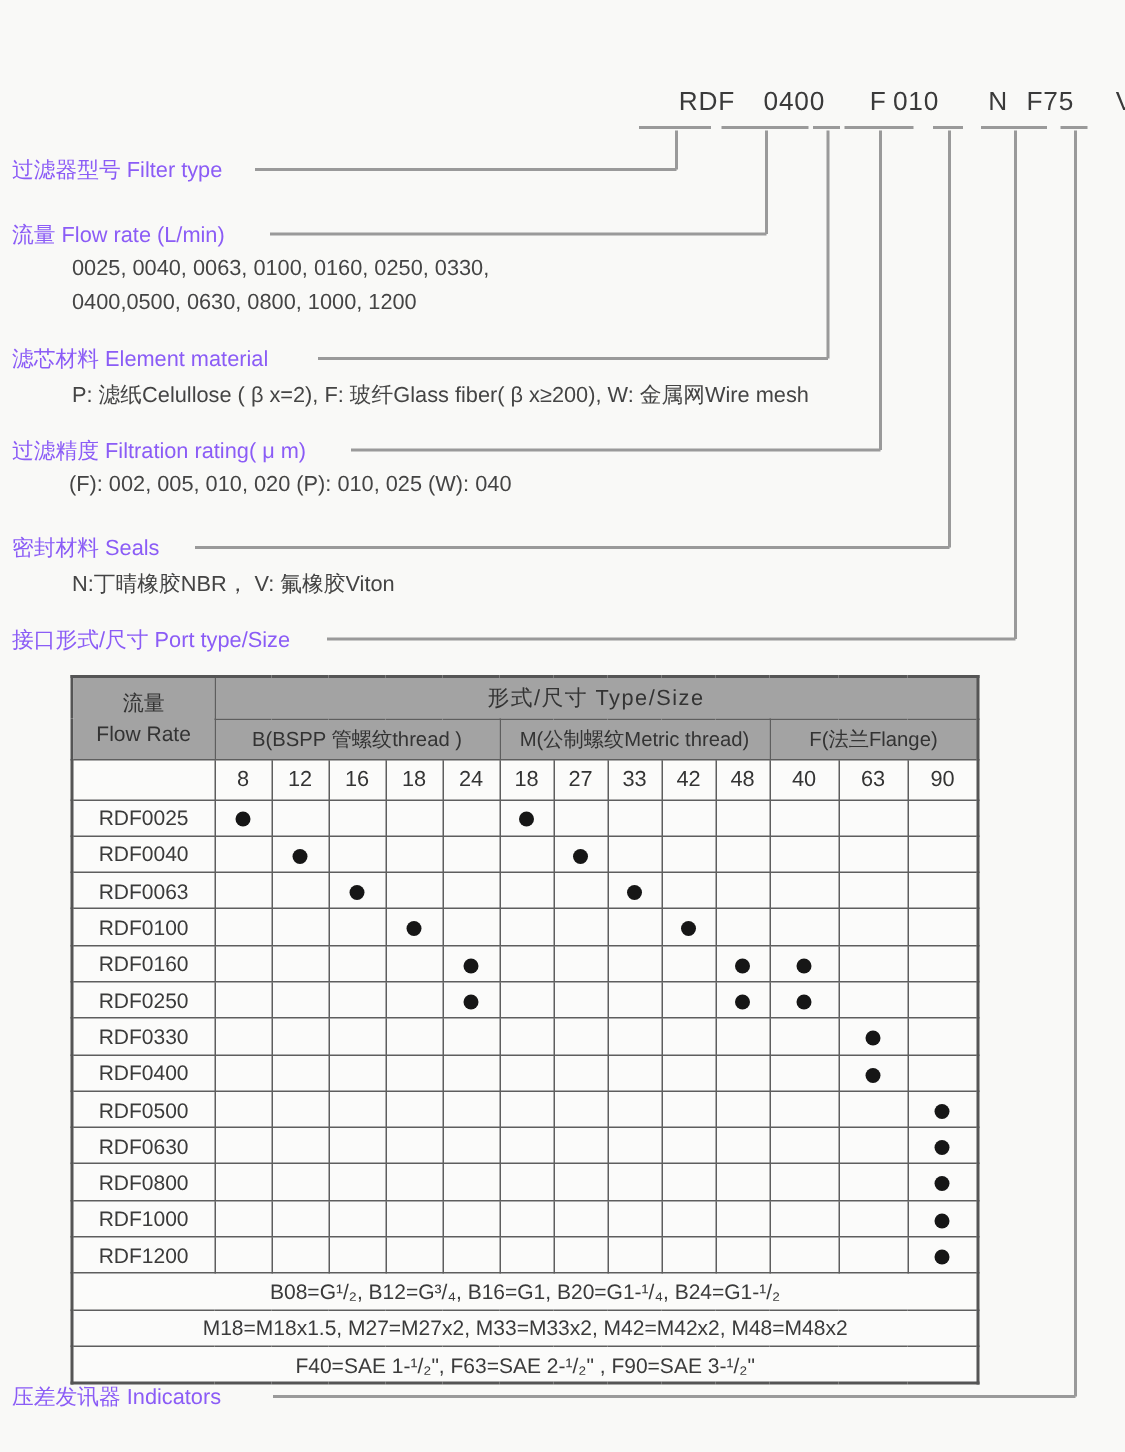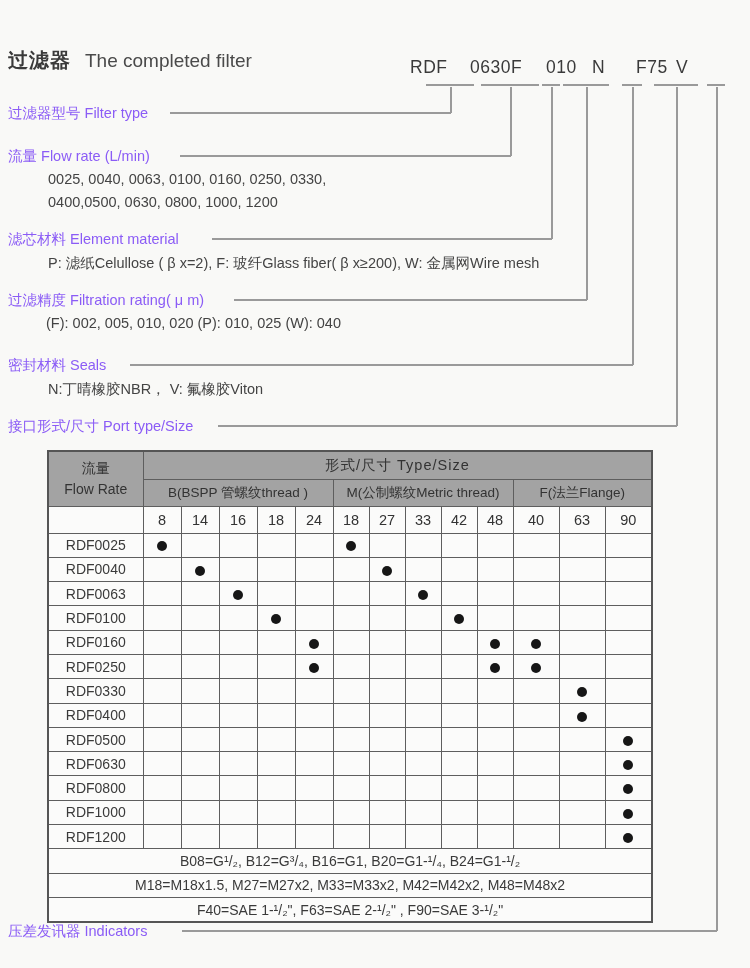--- a/index.html
+++ b/index.html
@@ -14,21 +14,21 @@
     background:#f9f9f7;
     color:#3c3c3c;
     overflow:hidden;
   }
   
   .title-line{position:absolute;left:8px;top:6px;display:flex;align-items:baseline;gap:14px;}
   .subtitle-line{position:absolute;left:8px;top:47px;display:flex;align-items:baseline;gap:14px;}
   .zh-big{font-size:20px;font-weight:bold;color:#3a3a3a;letter-spacing:1px;}
   .en-big{font-size:19px;color:#4a4a4a;}
   
-  .code-seg{position:absolute;top:57px;width:80px;text-align:left;
+  .code-seg{position:absolute;top:57px;width:80px;text-align:right;
     font-size:17.5px;color:#3a3a3a;letter-spacing:.5px;}
   .u-line,.h-line{position:absolute;height:1.5px;background:#9a9a9a;}
   .v-line{position:absolute;width:1.5px;background:#9a9a9a;}
   
   .lbl{position:absolute;font-size:14.5px;color:#8b5cf6;white-space:nowrap;}
   .det{position:absolute;font-size:14.5px;color:#444;white-space:nowrap;}
   
   table.spec{
     position:absolute;left:47px;top:450px;width:604px;
     border-collapse:collapse;table-layout:fixed;
@@ -51,27 +51,23 @@
   tbody.matrix td{height:23.3px;}
   td.model{text-align:left;padding-left:14px;font-size:14px;color:#3a3a3a;}
   .dot{display:inline-block;width:10px;height:10px;border-radius:50%;background:#161616;vertical-align:middle;}
   td.note{height:23.3px;text-align:left;padding-left:8px;font-size:14px;color:#3a3a3a;white-space:nowrap;}
 </style>
 </head>
 <body>
 
 <div class="page">
 
-  <div class="subtitle-line">
-    <span class="zh-big">过滤器</span>
-    <span class="en-big">The completed filter</span>
-  </div>
 
   <div class="code-seg" style="left:410px;">RDF</div>
-  <div class="code-seg" style="left:470px;">0630</div>
+  <div class="code-seg" style="left:470px;">0400</div>
   <div class="code-seg" style="left:511px;">F</div>
   <div class="code-seg" style="left:546px;">010</div>
   <div class="code-seg" style="left:592px;">N</div>
   <div class="code-seg" style="left:636px;">F75</div>
   <div class="code-seg" style="left:676px;">V</div>
 
   <div class="u-line" style="left:426px;top:84px;width:48px;"></div>
   <div class="u-line" style="left:481px;top:84px;width:58px;"></div>
   <div class="u-line" style="left:542px;top:84px;width:18px;"></div>
   <div class="u-line" style="left:563px;top:84px;width:46px;"></div>
@@ -140,21 +136,21 @@
         <th colspan="13" class="span-hdr hdr-fill">形式/尺寸  Type/Size</th>
       </tr>
       <tr class="r2">
         <th colspan="5" class="grp hdr-fill">B(BSPP 管螺纹thread )</th>
         <th colspan="5" class="grp hdr-fill">M(公制螺纹Metric thread)</th>
         <th colspan="3" class="grp hdr-fill">F(法兰Flange)</th>
       </tr>
       <tr class="r3" id="size-row">
         <th class="size-cell"></th>
       <th class="size-cell">8</th>
-          <th class="size-cell">14</th>
+          <th class="size-cell">12</th>
           <th class="size-cell">16</th>
           <th class="size-cell">18</th>
           <th class="size-cell">24</th>
           <th class="size-cell">18</th>
           <th class="size-cell">27</th>
           <th class="size-cell">33</th>
           <th class="size-cell">42</th>
           <th class="size-cell">48</th>
           <th class="size-cell">40</th>
           <th class="size-cell">63</th>

